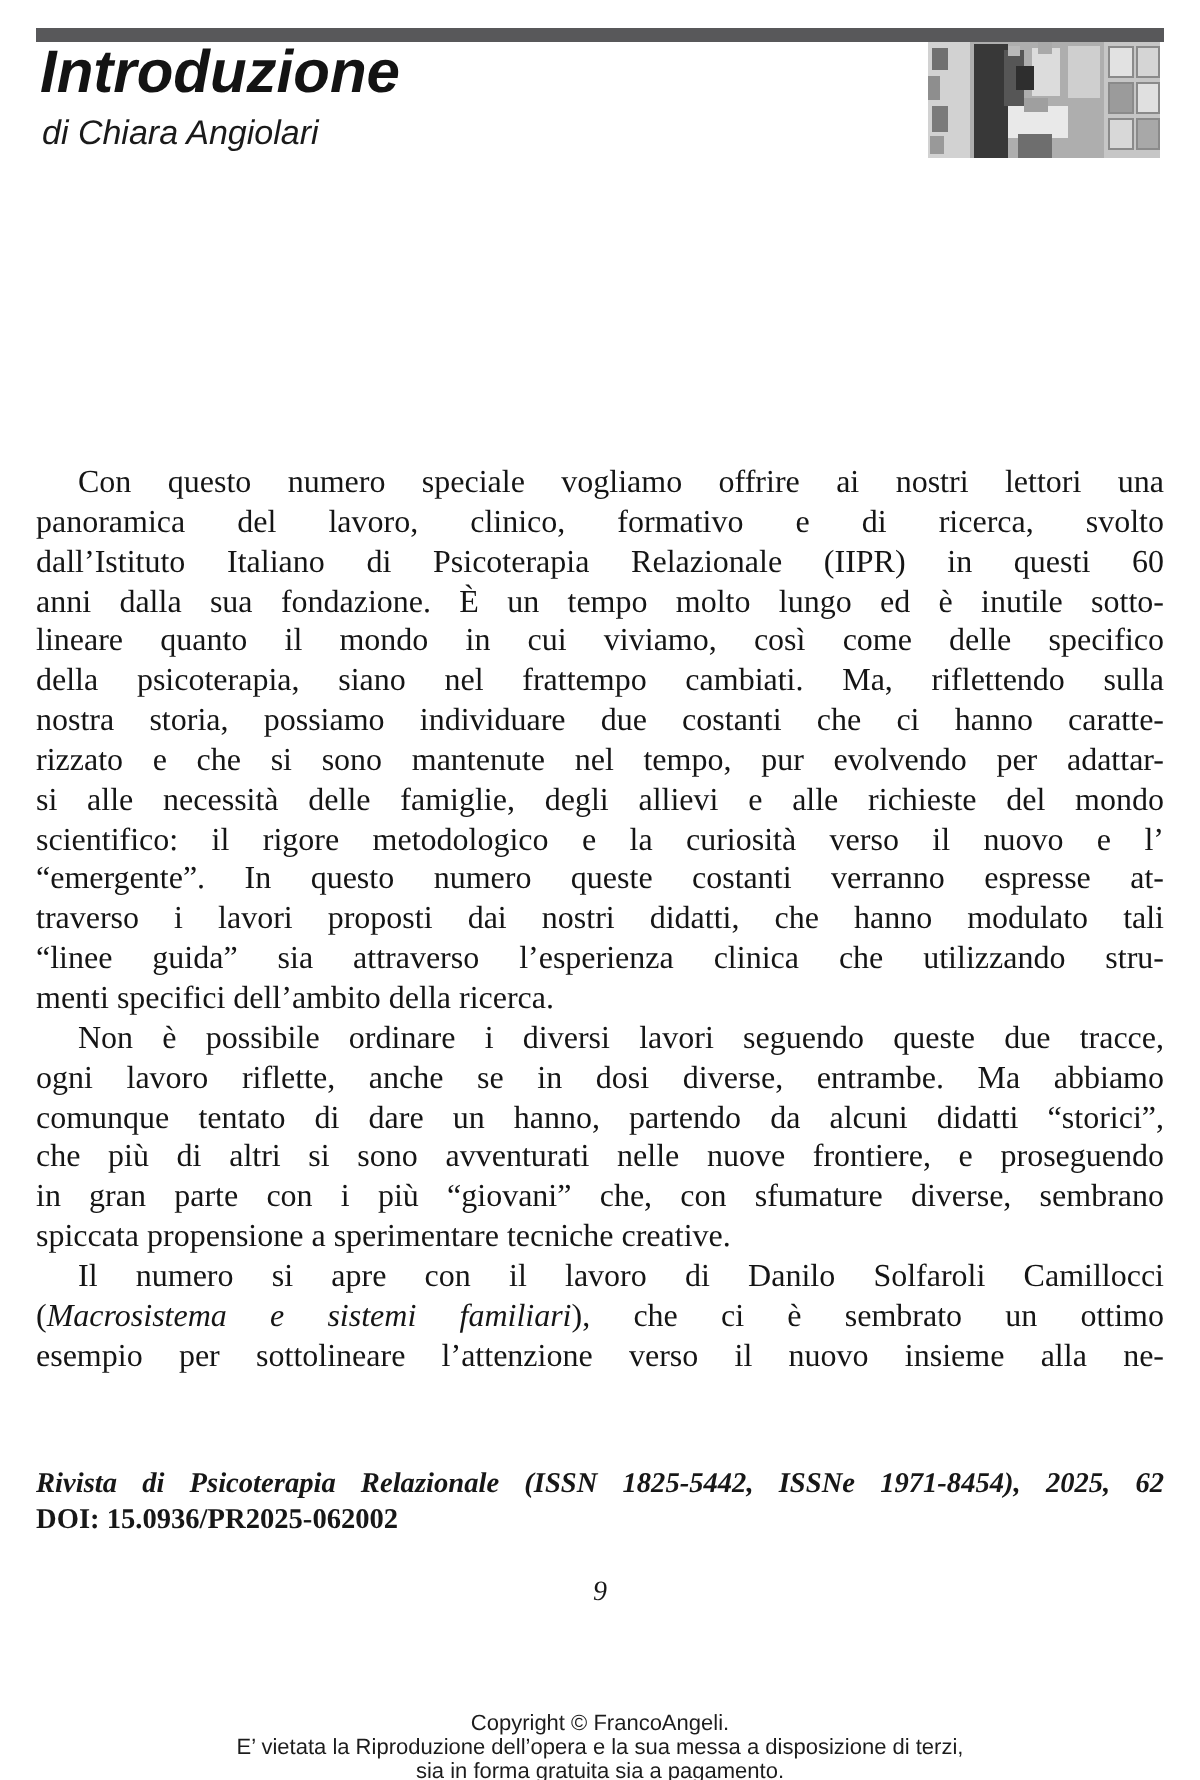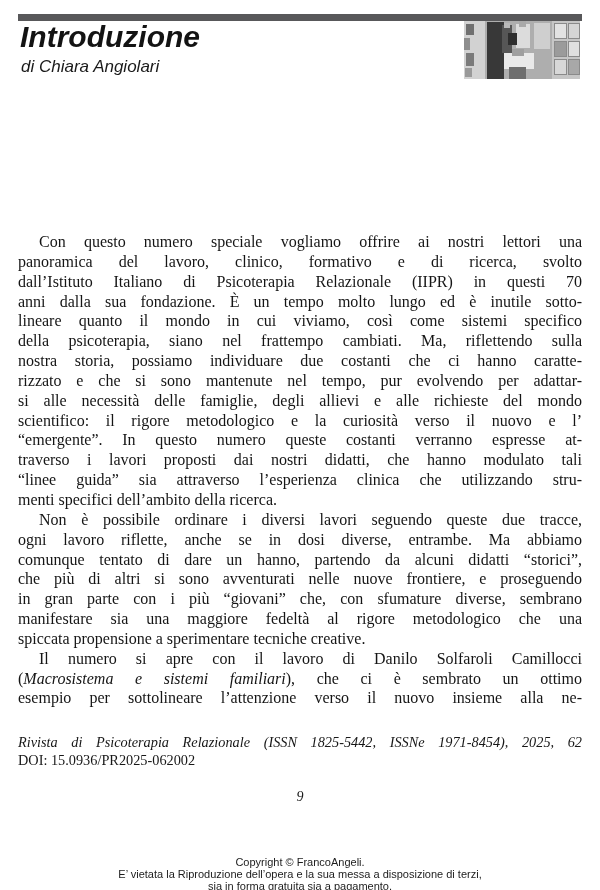--- a/index.html
+++ b/index.html
@@ -26,21 +26,21 @@
   .body-text {
     position:absolute; left:18px; top:232px; width:564px;
     font-size:16px; line-height:19.85px; color:#151515;
   }
   .line { text-align:justify; text-align-last:justify; }
   .line.left { text-align-last:left; }
   .line.indent { text-indent:21px; }
   .line .italic { font-style:italic; }
   .footnote {
     position:absolute; left:18px; top:734px; width:564px;
-    font-size:14.3px; line-height:17.5px; color:#171717;
+    font-size:14.3px; line-height:17.5px; color:#171717;font-weight:bold;
   }
   .fn1 { font-style:italic; text-align:justify; text-align-last:justify; }
   .fn2 { text-align:left; }
   .pagenum {
     position:absolute; left:18px; top:789px; width:564px; text-align:center;
     font-style:italic; font-size:14px; color:#171717;
   }
   .copyright {
     position:absolute; left:0; top:856px; width:600px; text-align:center;
     font-family:"Liberation Sans", sans-serif; font-size:11px; line-height:12.2px; color:#1c1c1c;
@@ -78,38 +78,37 @@
     <div class="pf" style="left:104px;top:2px;width:10px;height:14px;background:#d5d5d5;border:1px solid #8a8a8a"></div>
     <div class="pf" style="left:90px;top:20px;width:11px;height:14px;background:#9b9b9b;border:1px solid #8a8a8a"></div>
     <div class="pf" style="left:104px;top:20px;width:10px;height:14px;background:#e0e0e0;border:1px solid #8a8a8a"></div>
     <div class="pf" style="left:90px;top:38px;width:11px;height:14px;background:#d8d8d8;border:1px solid #8a8a8a"></div>
     <div class="pf" style="left:104px;top:38px;width:10px;height:14px;background:#a8a8a8;border:1px solid #8a8a8a"></div>
   </div>
 
   <div class="body-text" id="body-text">
       <div class="line indent"><span>Con questo numero speciale vogliamo offrire ai nostri lettori una</span></div>
       <div class="line"><span>panoramica del lavoro, clinico, formativo e di ricerca, svolto</span></div>
-      <div class="line"><span>dall’Istituto Italiano di Psicoterapia Relazionale (IIPR) in questi 70</span></div>
+      <div class="line"><span>dall’Istituto Italiano di Psicoterapia Relazionale (IIPR) in questi 60</span></div>
       <div class="line"><span>anni dalla sua fondazione. È un tempo molto lungo ed è inutile sotto-</span></div>
-      <div class="line"><span>lineare quanto il mondo in cui viviamo, così come sistemi specifico</span></div>
+      <div class="line"><span>lineare quanto il mondo in cui viviamo, così come delle specifico</span></div>
       <div class="line"><span>della psicoterapia, siano nel frattempo cambiati. Ma, riflettendo sulla</span></div>
       <div class="line"><span>nostra storia, possiamo individuare due costanti che ci hanno caratte-</span></div>
       <div class="line"><span>rizzato e che si sono mantenute nel tempo, pur evolvendo per adattar-</span></div>
       <div class="line"><span>si alle necessità delle famiglie, degli allievi e alle richieste del mondo</span></div>
       <div class="line"><span>scientifico: il rigore metodologico e la curiosità verso il nuovo e l’</span></div>
       <div class="line"><span>“emergente”. In questo numero queste costanti verranno espresse at-</span></div>
       <div class="line"><span>traverso i lavori proposti dai nostri didatti, che hanno modulato tali</span></div>
       <div class="line"><span>“linee guida” sia attraverso l’esperienza clinica che utilizzando stru-</span></div>
       <div class="line left"><span>menti specifici dell’ambito della ricerca.</span></div>
       <div class="line indent"><span>Non è possibile ordinare i diversi lavori seguendo queste due tracce,</span></div>
       <div class="line"><span>ogni lavoro riflette, anche se in dosi diverse, entrambe. Ma abbiamo</span></div>
       <div class="line"><span>comunque tentato di dare un hanno, partendo da alcuni didatti “storici”,</span></div>
       <div class="line"><span>che più di altri si sono avventurati nelle nuove frontiere, e proseguendo</span></div>
       <div class="line"><span>in gran parte con i più “giovani” che, con sfumature diverse, sembrano</span></div>
-      <div class="line"><span>manifestare sia una maggiore fedeltà al rigore metodologico che una</span></div>
       <div class="line left"><span>spiccata propensione a sperimentare tecniche creative.</span></div>
       <div class="line indent"><span>Il numero si apre con il lavoro di Danilo Solfaroli Camillocci</span></div>
       <div class="line"><span>(</span><span class="italic">Macrosistema e sistemi familiari</span><span>), che ci è sembrato un ottimo</span></div>
       <div class="line"><span>esempio per sottolineare l’attenzione verso il nuovo insieme alla ne-</span></div>
     </div>
 
   <div class="footnote">
     <div class="fn1">Rivista di Psicoterapia Relazionale (ISSN 1825-5442, ISSNe 1971-8454), 2025, 62</div>
     <div class="fn2">DOI: 15.0936/PR2025-062002</div>
   </div>

